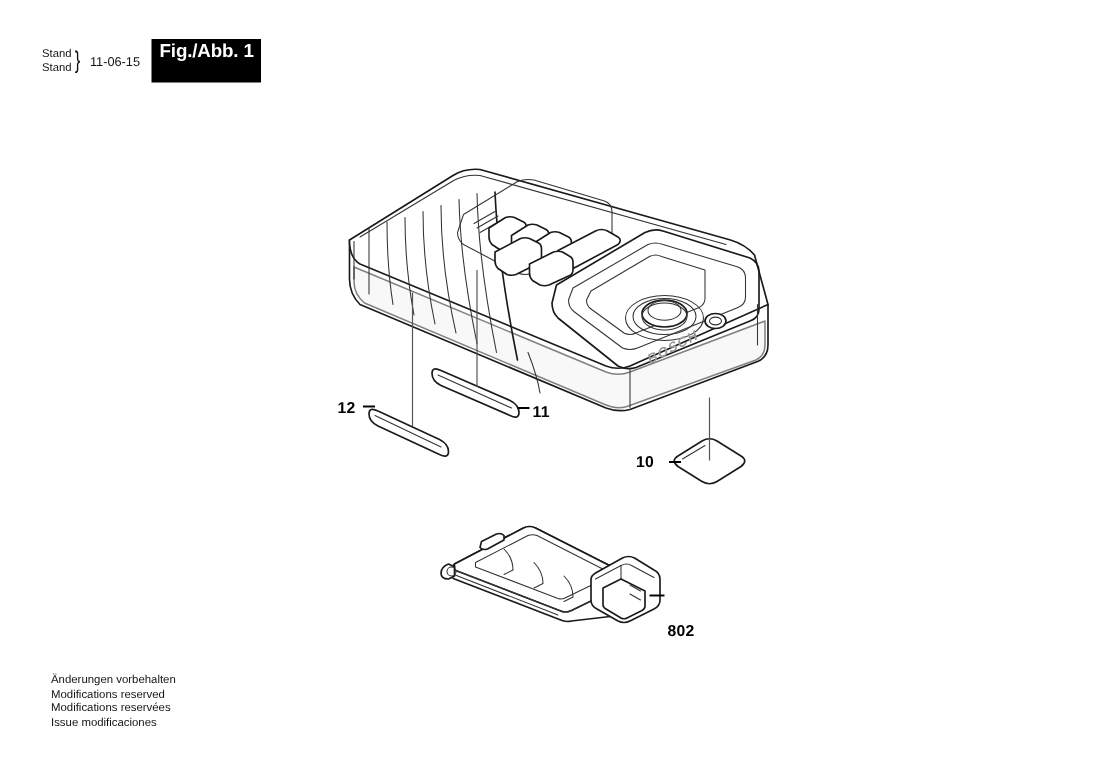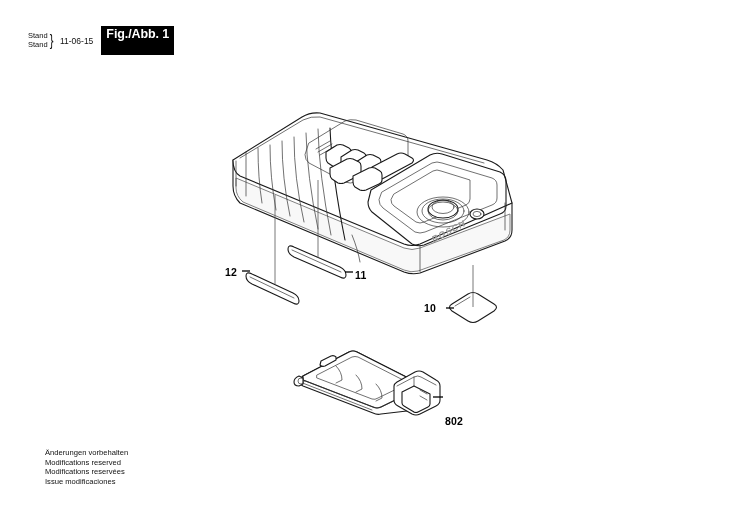--- a/index.html
+++ b/index.html
@@ -91,21 +91,21 @@
     white-space: nowrap;
   }
   #callout-12 { left: 225px; top: 266px; }
   #callout-11 { left: 355px; top: 269px; }
   #callout-10 { left: 424px; top: 302px; }
   #callout-802 { left: 445px; top: 404px; margin-top: 11px; }
 
   
   .footer {
     position: absolute;
-    left: 45px;
+    left: 34px;
     top: 448px;
     font-size: 7.6px;
     line-height: 9.6px;
     color: #111;
   }
   .footer div { white-space: nowrap; }
 </style>
 </head>
 <body>
 

